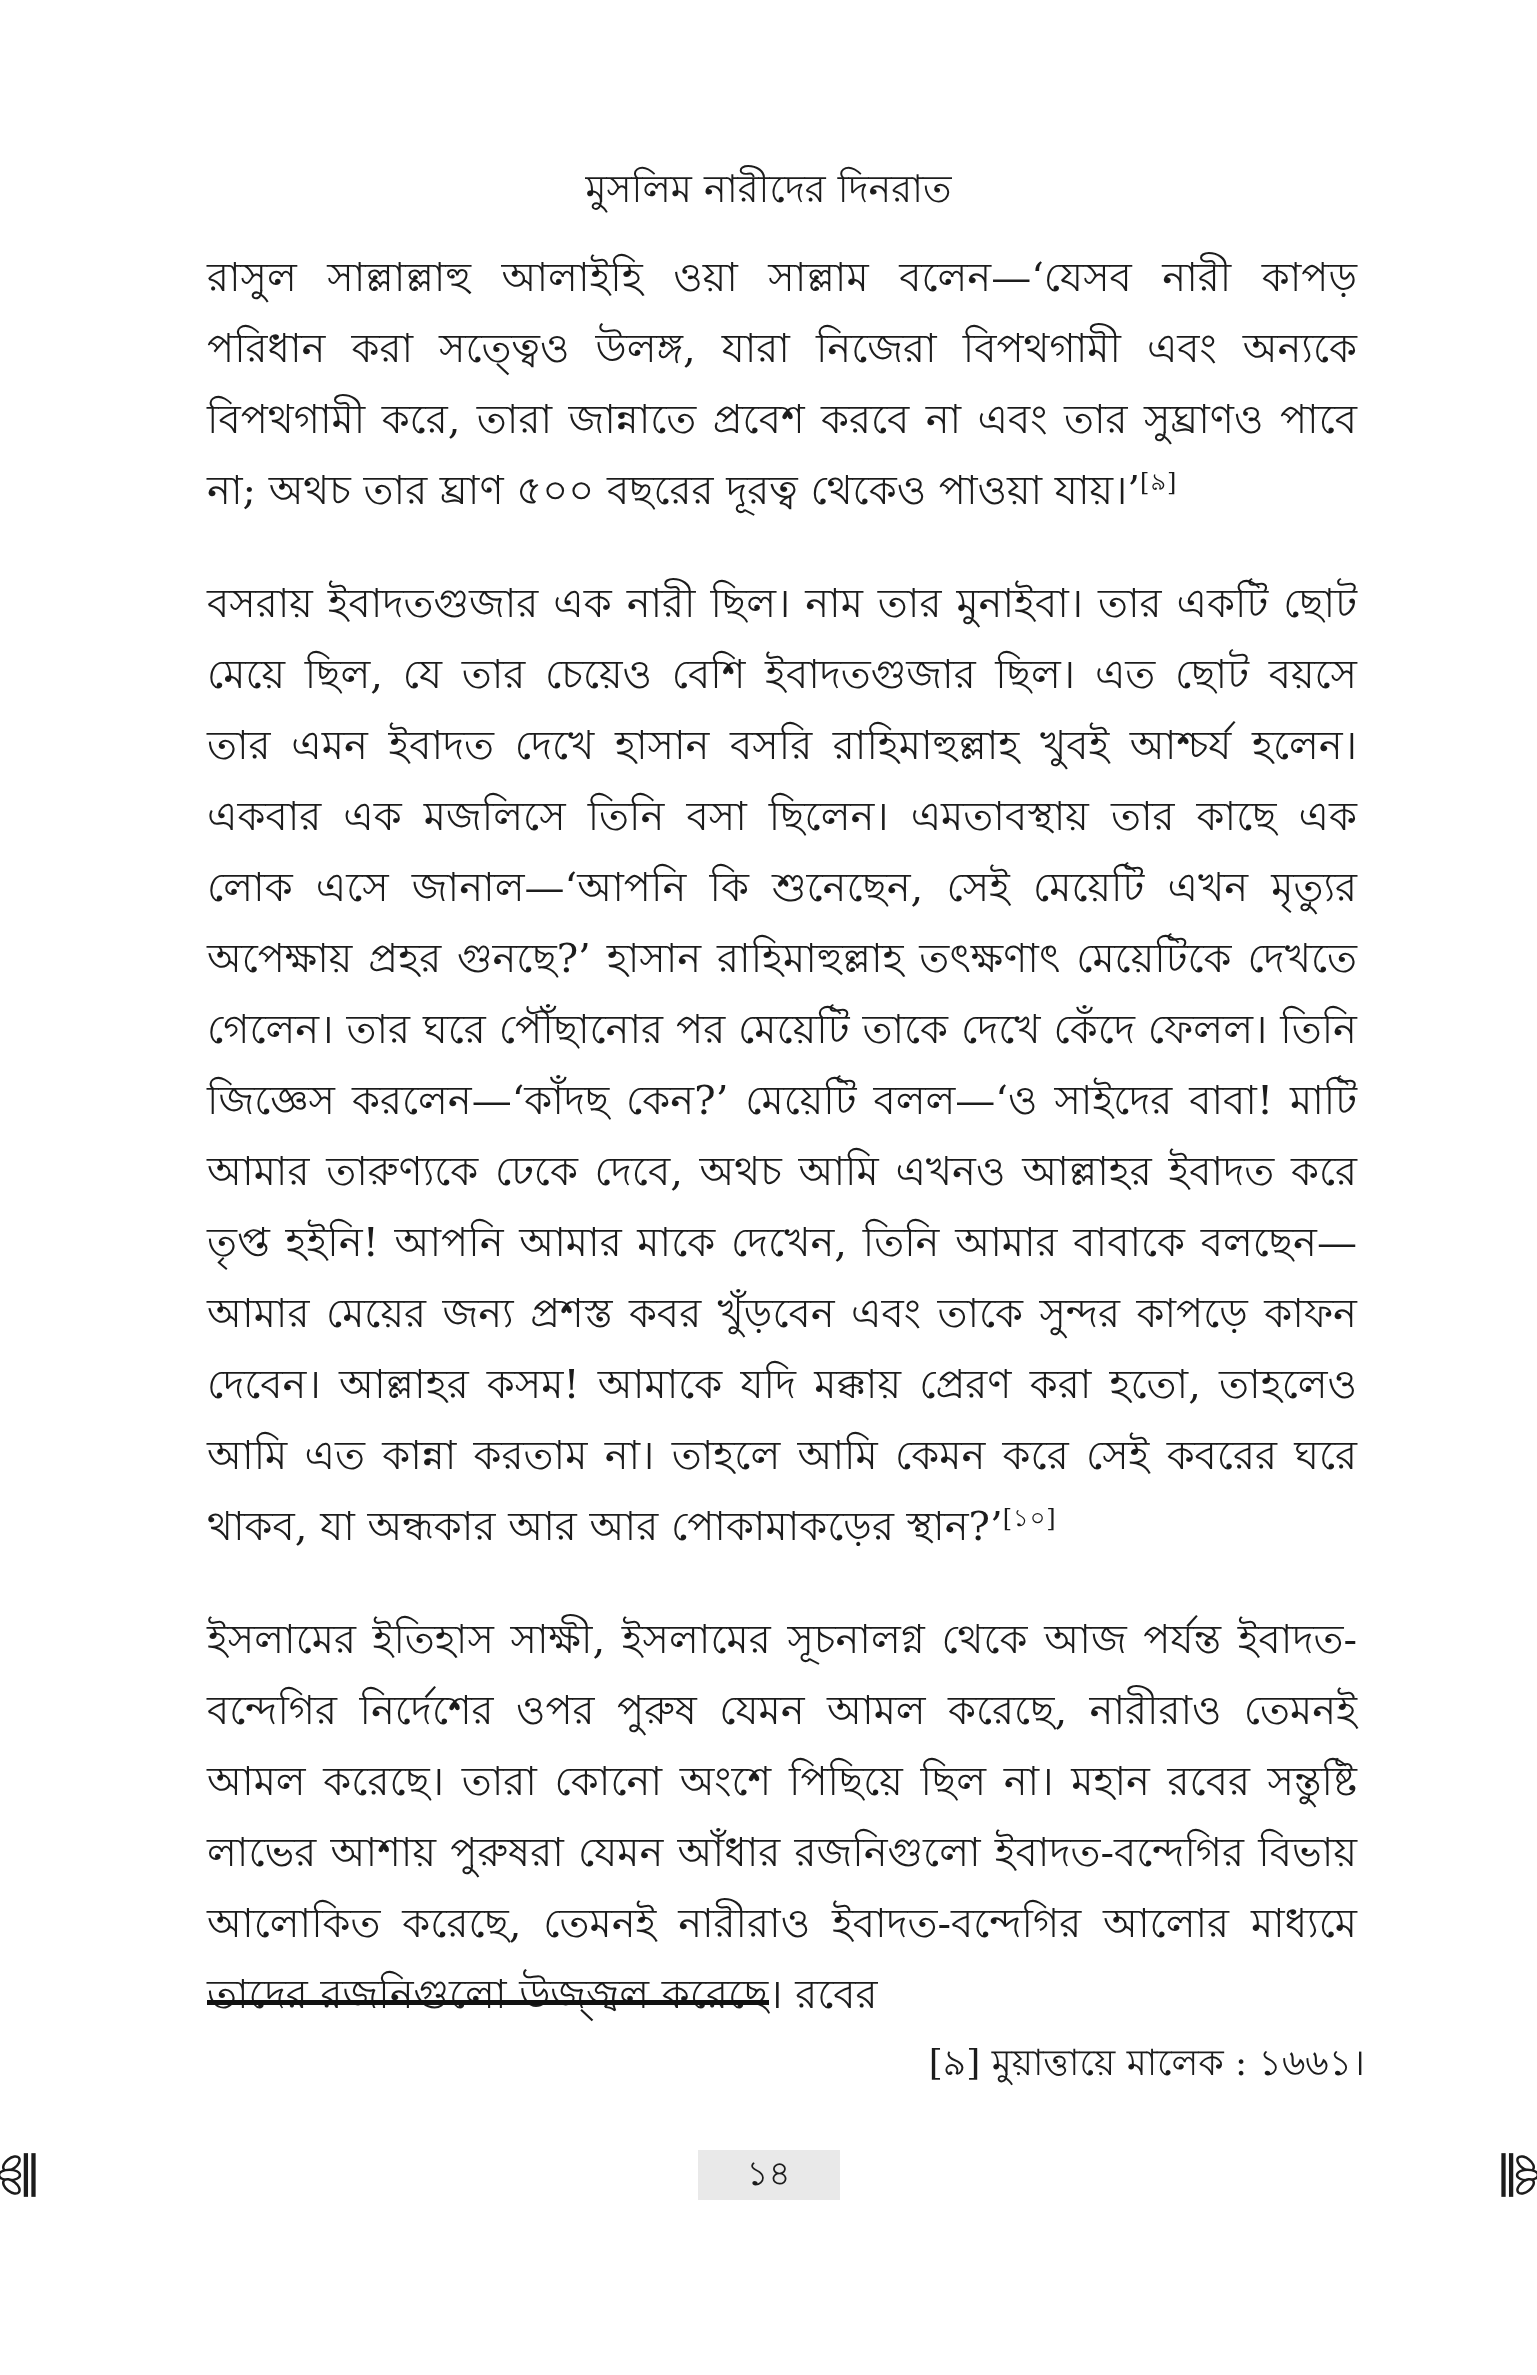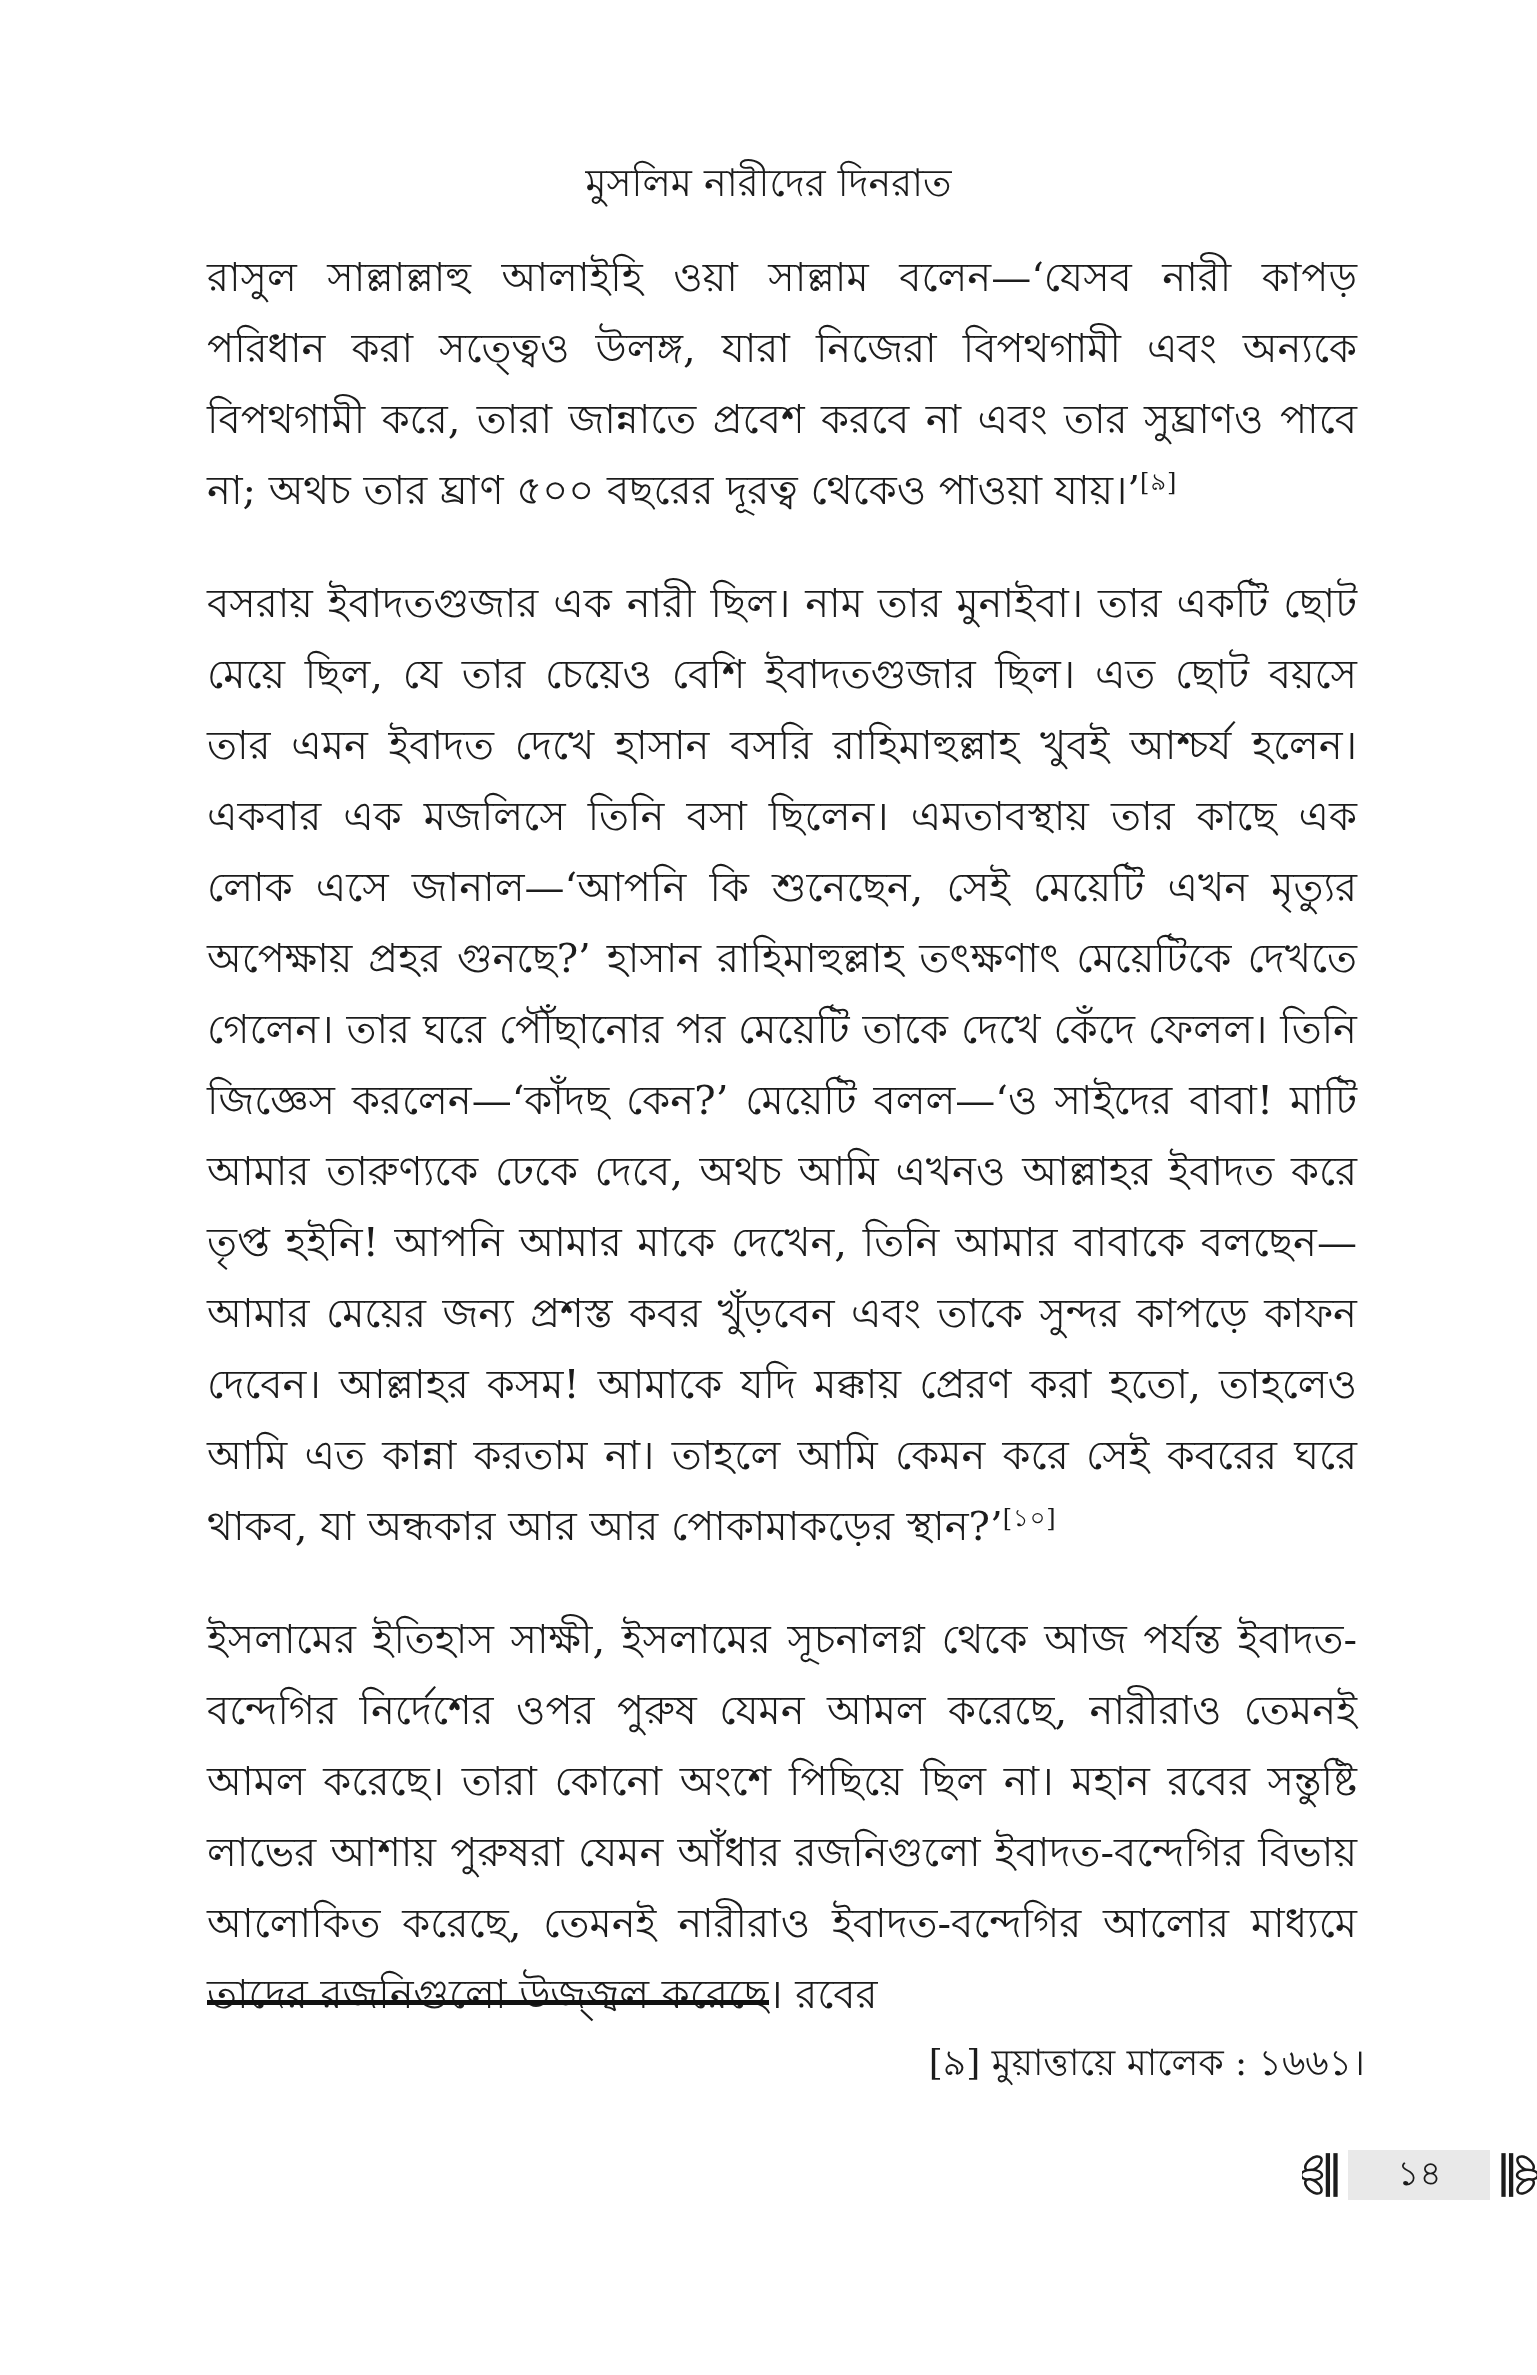--- a/index.html
+++ b/index.html
@@ -18,21 +18,21 @@
   }
   .page-title {
     position: absolute;
     top: 150px;
     left: 0;
     right: 0;
     text-align: center;
     font-size: 38px;
     line-height: 58px;
     font-weight: normal;
-    margin: 4px;
+    margin: 10px;
   }
   .content {
     position: absolute;
     top: 242px;
     left: 207px;
     width: 1158px;
     font-size: 40px;
     line-height: 71px;
     text-align: justify;
   }
@@ -64,21 +64,21 @@
     font-size: 36px;
     line-height: 68px;
     text-align: right;
   }
   .page-footer {
     position: absolute;
     top: 2150px;
     left: 0;
     right: 0;
     display: flex;
-    justify-content: flex-end;
+    justify-content: space-between;
     align-items: center;
     gap: 8.6px;
   }
   .ornament {
     width: 38px;
     height: 50px;
     display: block;
   }
   .ornament.right {
     transform: scaleX(-1);

